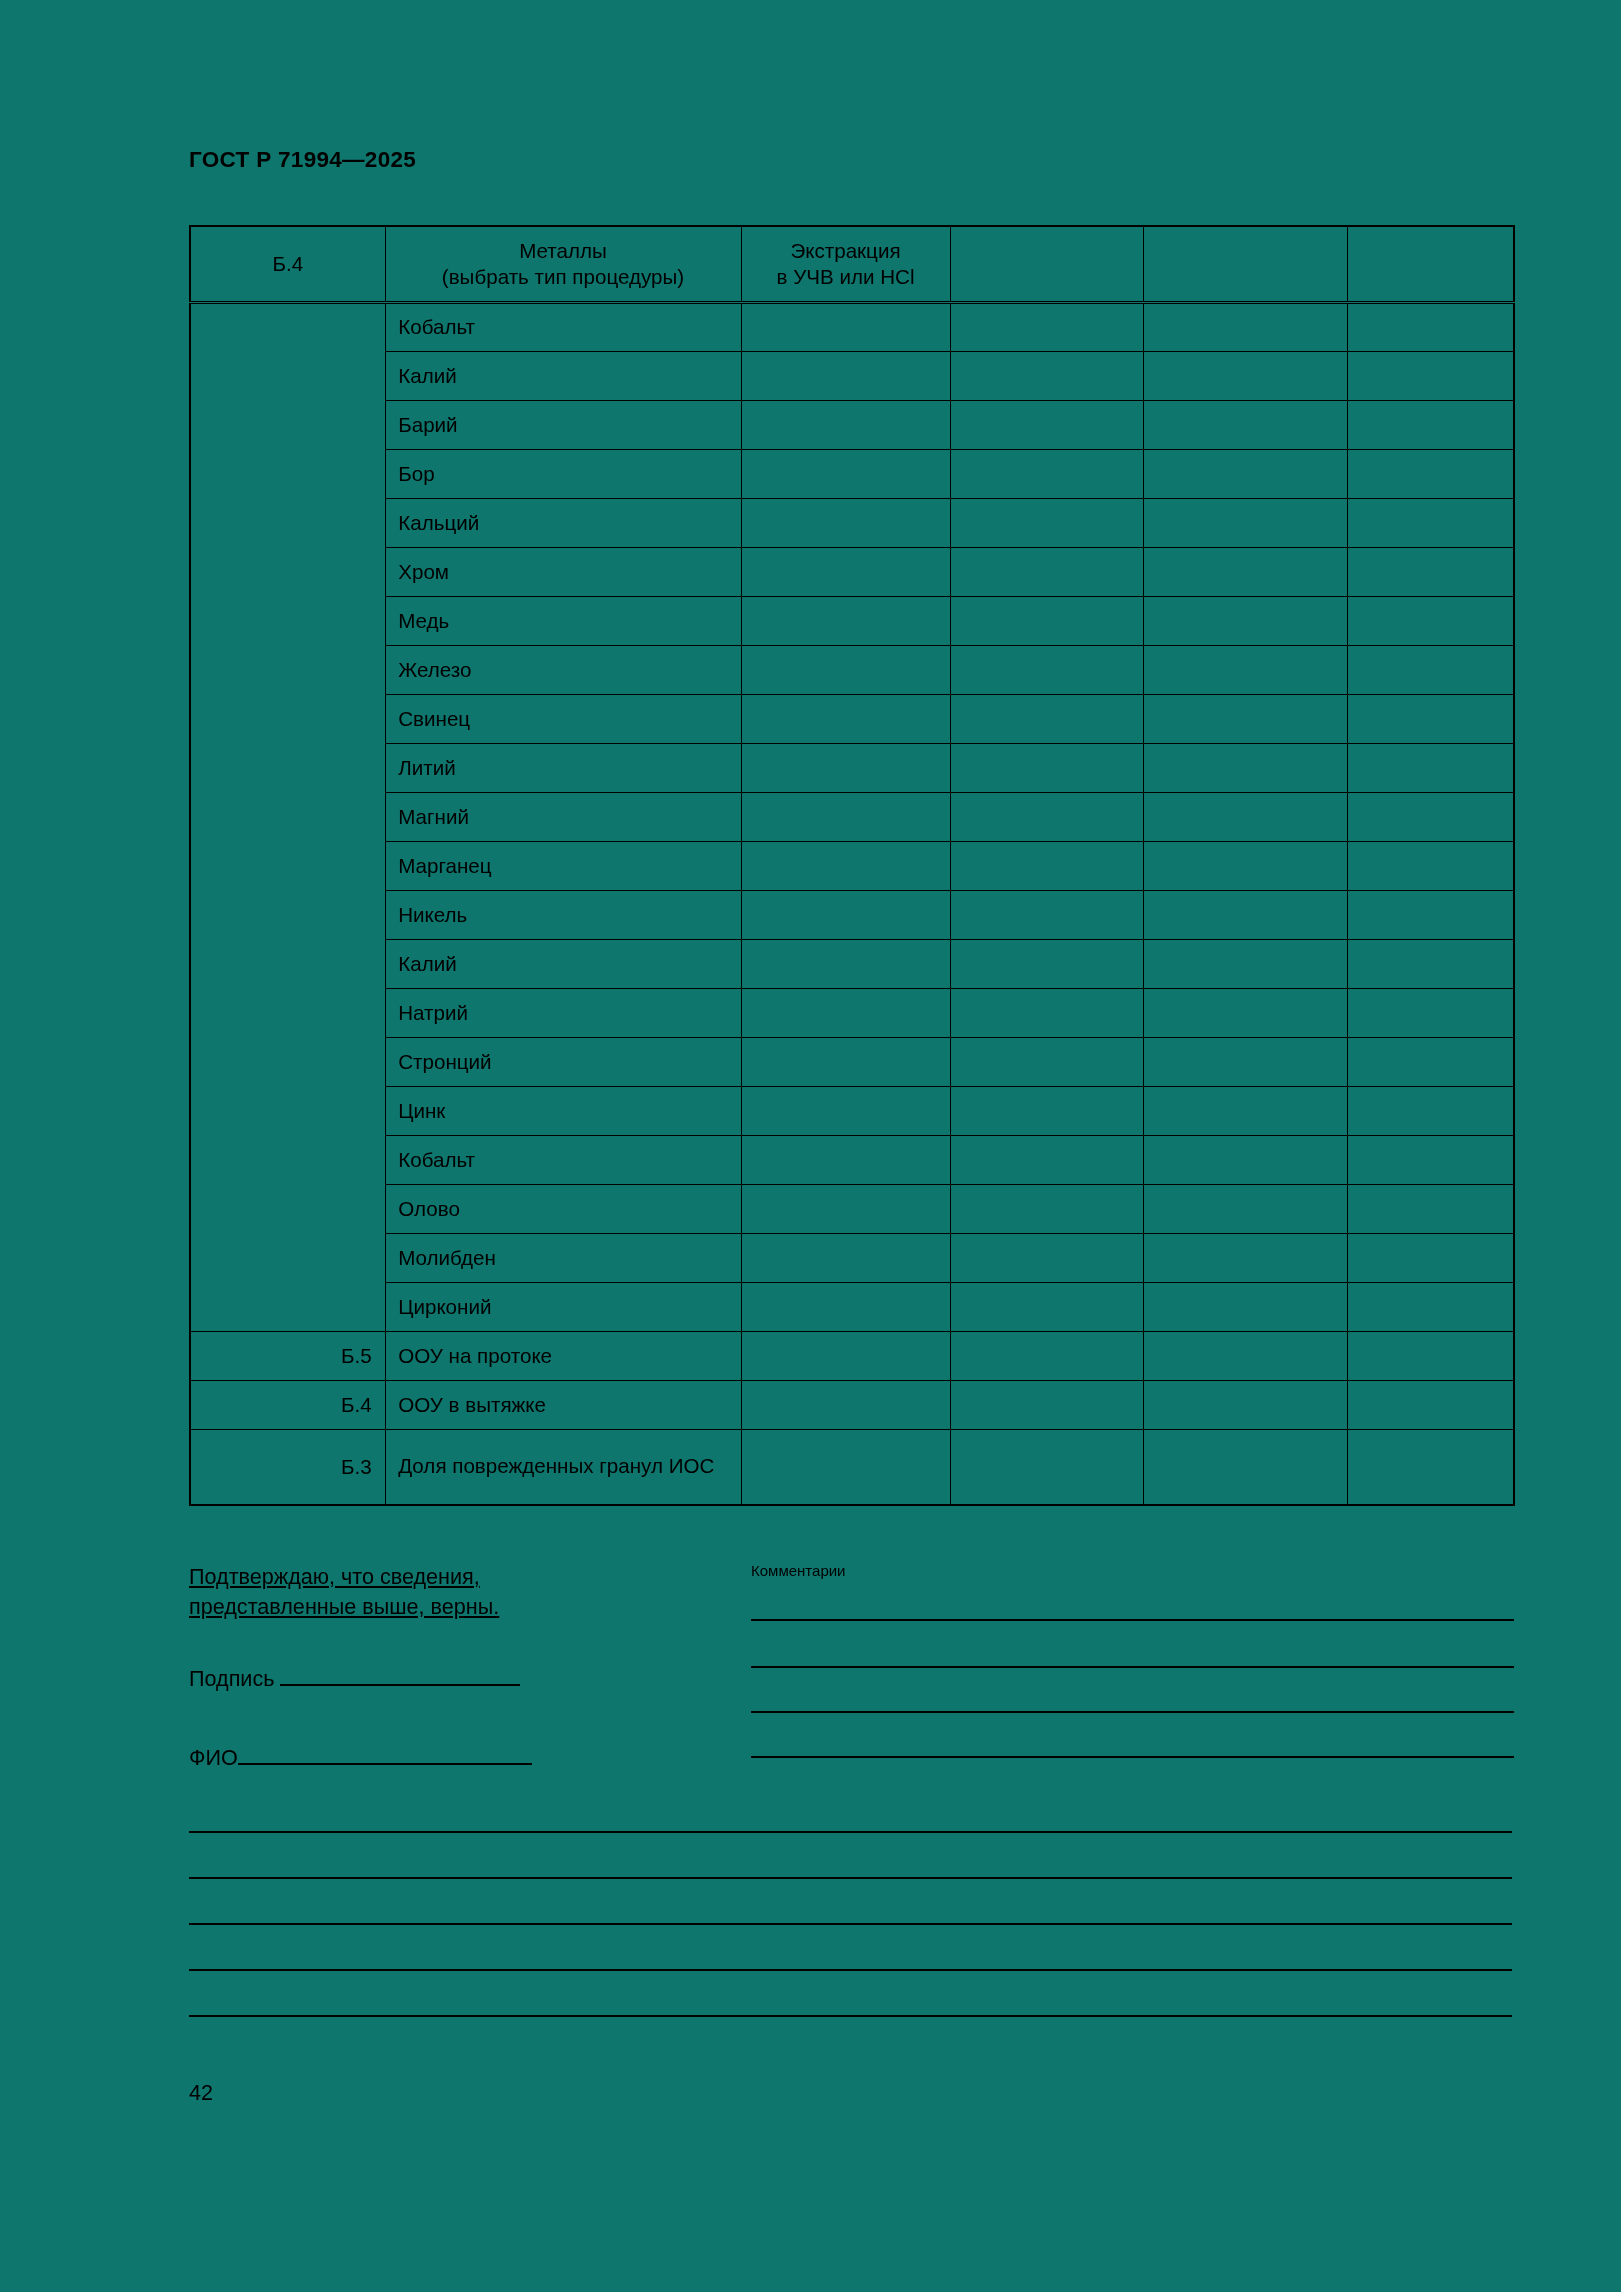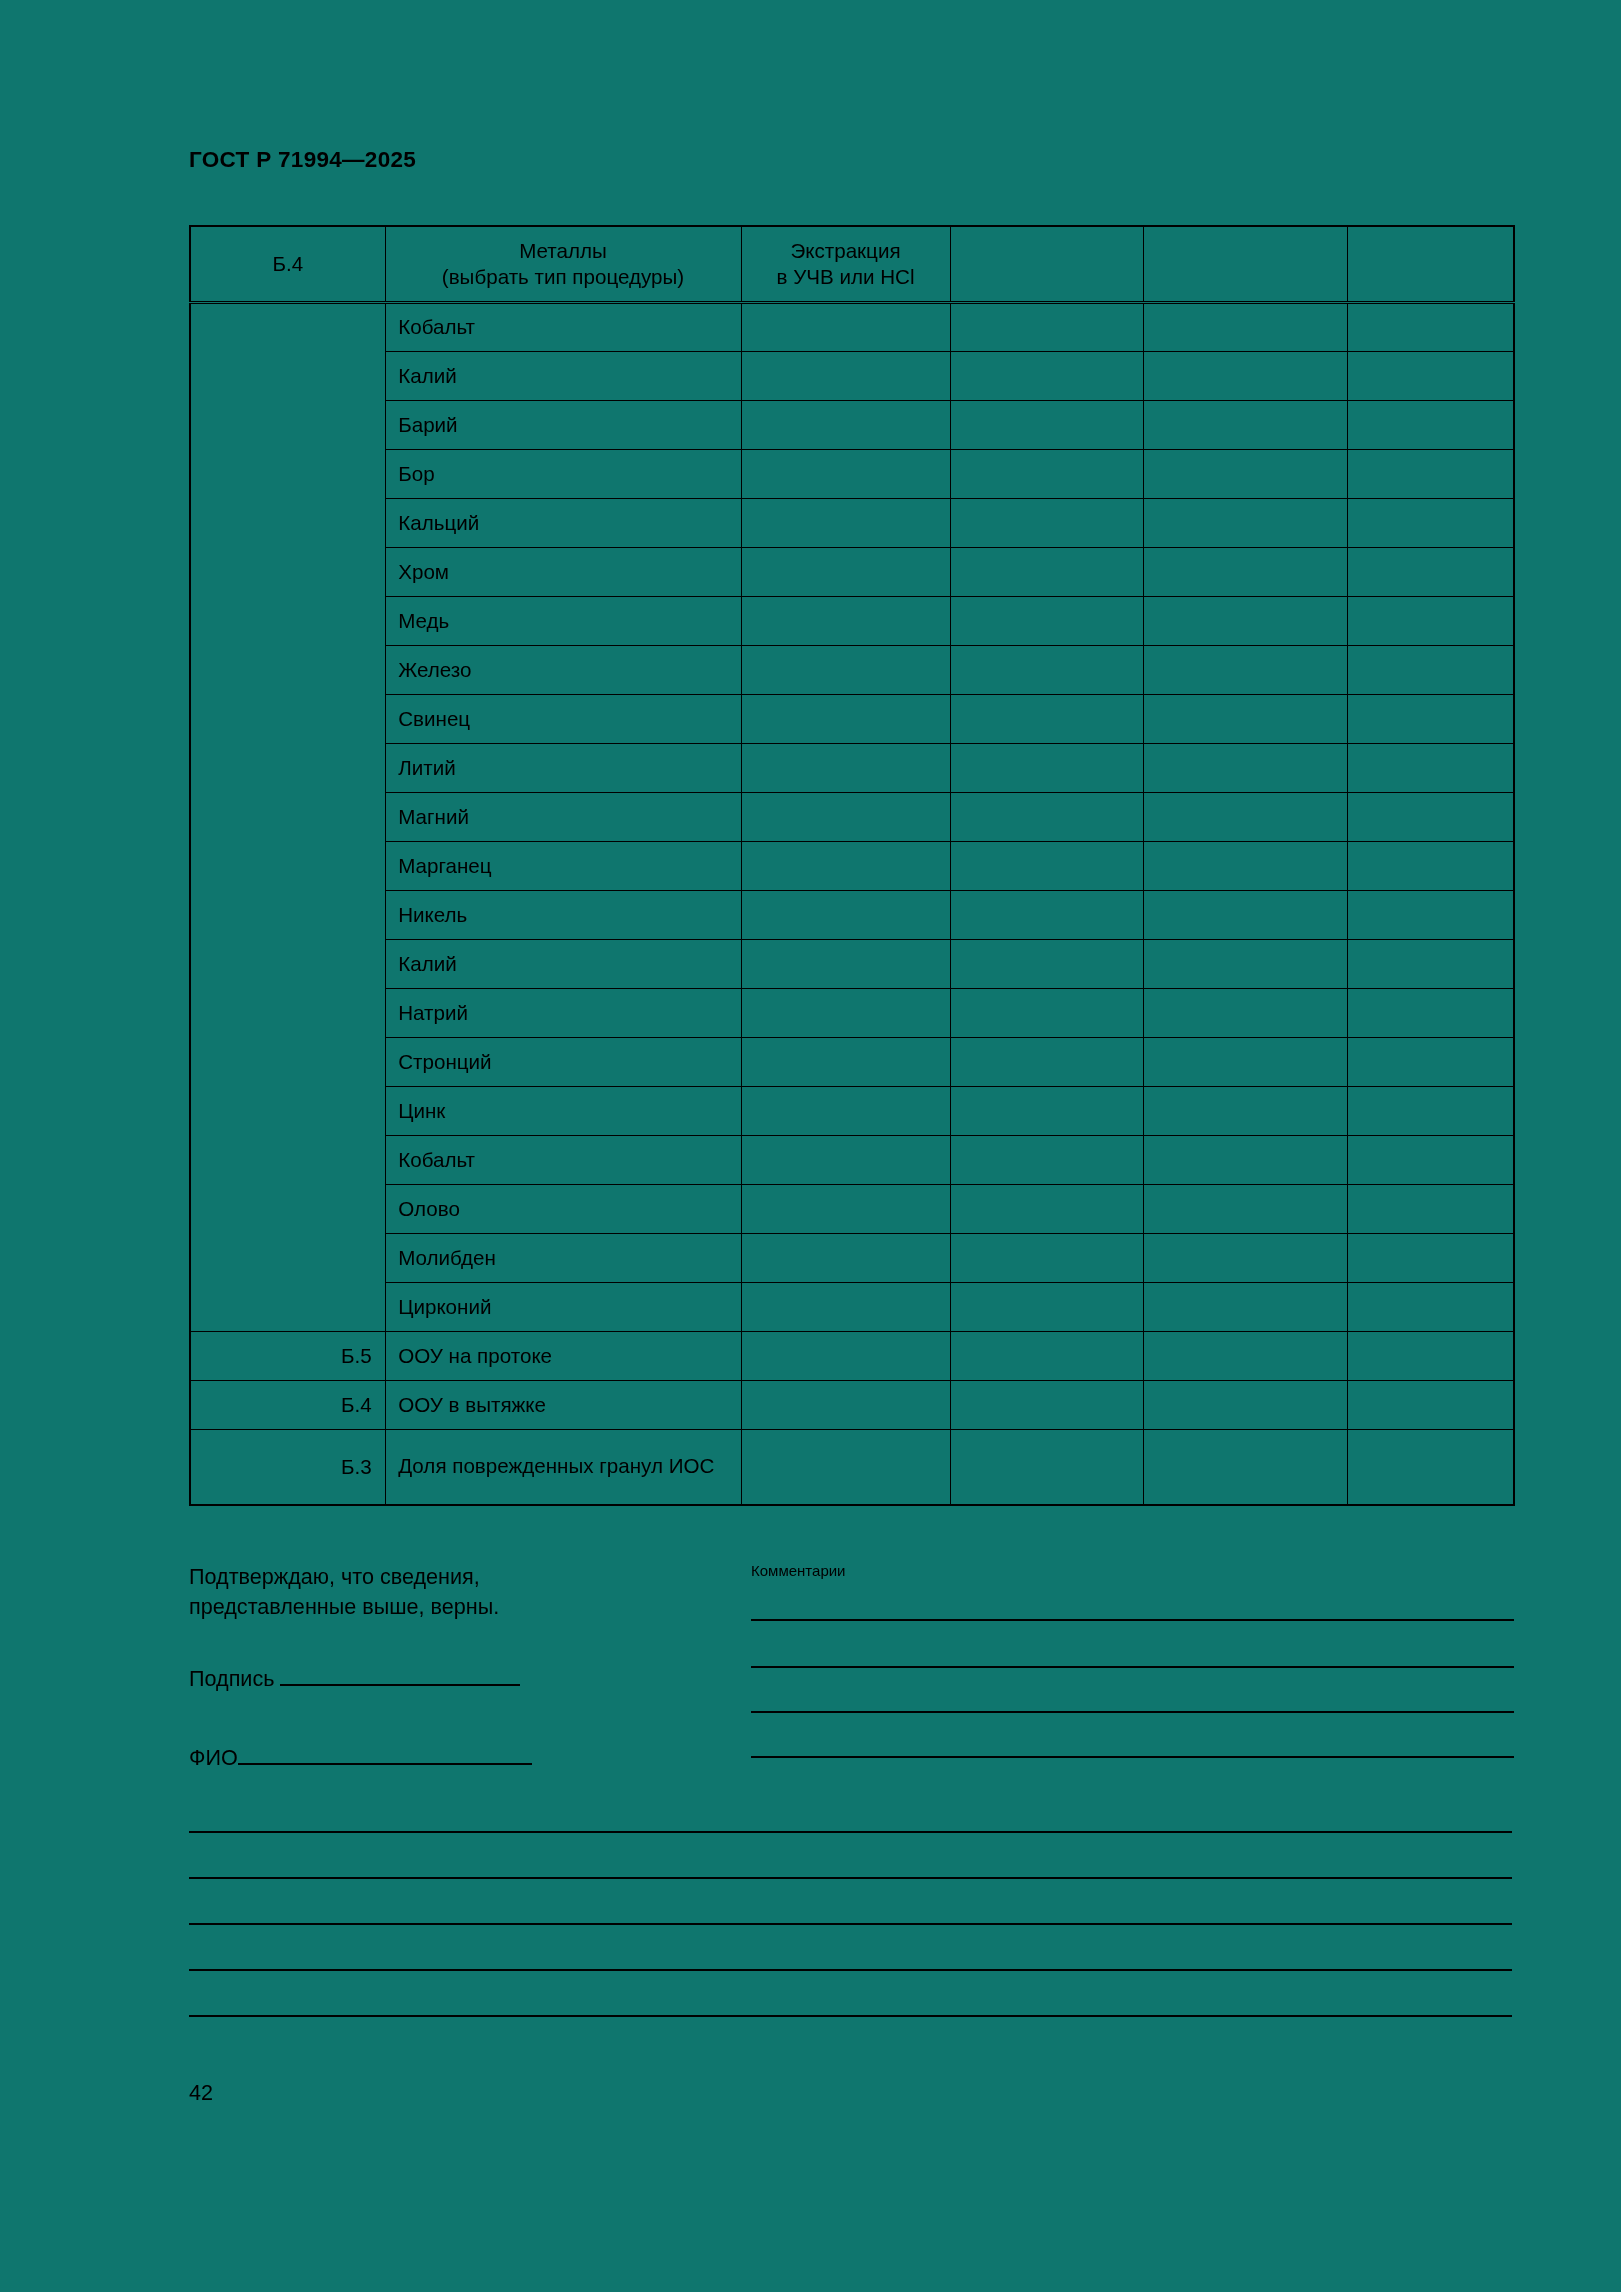--- a/index.html
+++ b/index.html
@@ -30,21 +30,21 @@
   .pre { white-space:pre-line; line-height:1.25; }
   .metal-row td { height:49px; }
   .bottom-row td { height:49px; }
   .last-row td { height:76px; }
   .code-cell { text-align:right; }
   .metal-cell { text-align:left; }
   .justify { text-align:justify; line-height:1.3; padding-top:8.8px; padding-bottom:8.8px; }
   
   .confirm {
     position:absolute; left:189px; top:1562px;
-    font-size:21.6px; line-height:1.4;
+    font-size:21.6px; line-height:1.4;text-decoration:underline;
   }
   .comments-label { position:absolute; left:751px; top:1562px; font-size:15px; }
   .comment-line {
     position:absolute; left:751px; width:763px; height:0;
     border-bottom:2px solid #000;
   }
   .sig-row { position:absolute; left:189px; font-size:21.6px; white-space:nowrap; }
   .uline {
     display:inline-block; height:1.0em; border-bottom:2px solid #000;
     vertical-align:baseline;

